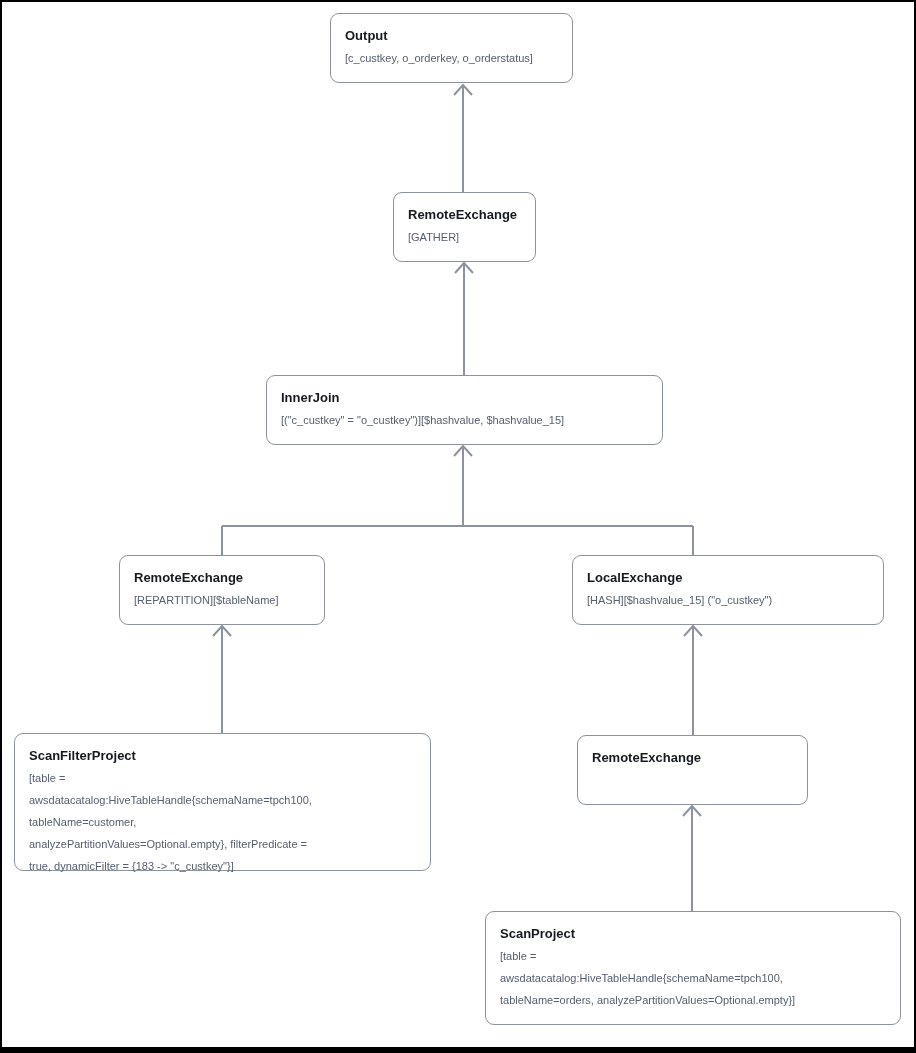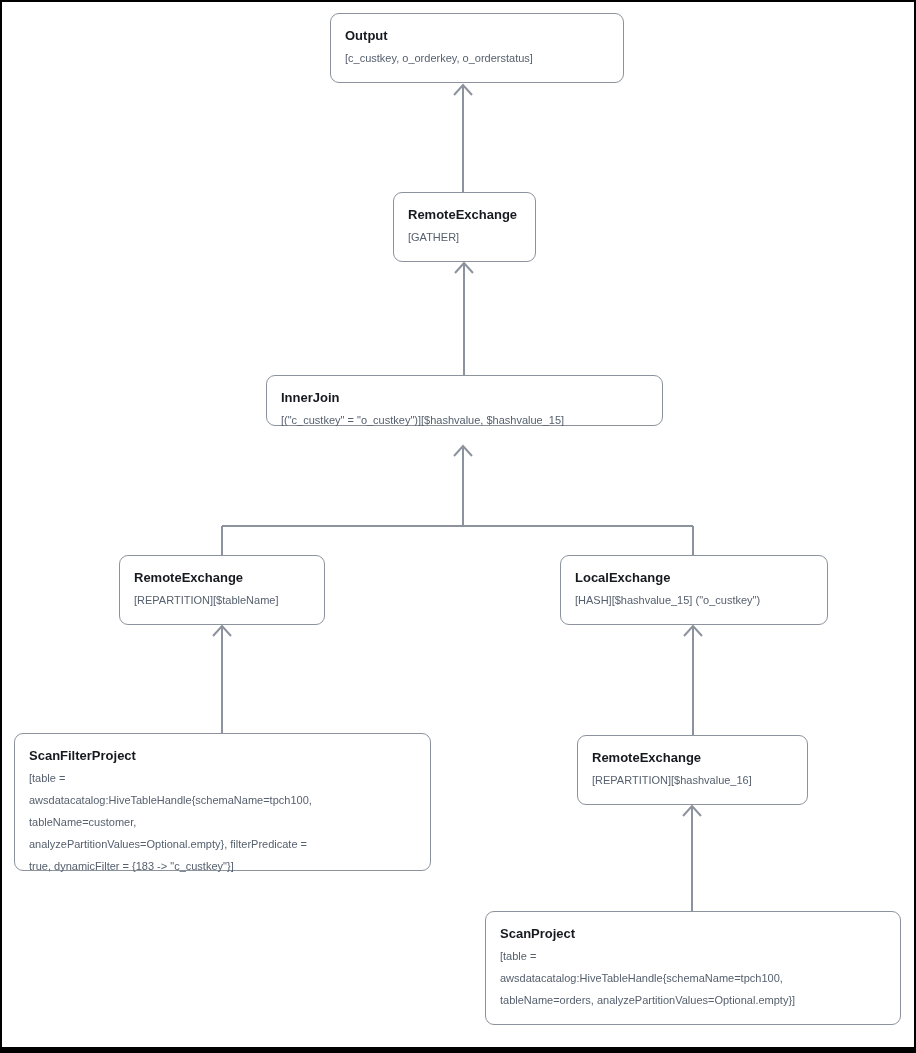--- a/index.html
+++ b/index.html
@@ -79,57 +79,56 @@
       <path d="M693,627 V735"></path>
       <path d="M684,636 L693,626 L702,636"></path>
     </g>
 
     <g>
       <path d="M692,807 V911"></path>
       <path d="M683,816 L692,806 L701,816"></path>
     </g>
   </svg>
 
-  <div class="node" style="left:330px;top:13px;width:294px;height:70px;">
+  <div class="node" style="left:330px;top:13px;width:243px;height:70px;">
     <div class="node-title">Output</div>
     <div class="node-detail oneline">[c_custkey, o_orderkey, o_orderstatus]</div>
   </div>
 
   <div class="node" style="left:393px;top:192px;width:143px;height:70px;">
     <div class="node-title">RemoteExchange</div>
     <div class="node-detail oneline">[GATHER]</div>
   </div>
 
-  <div class="node" style="left:266px;top:375px;width:397px;height:51px;">
+  <div class="node" style="left:266px;top:375px;width:397px;height:70px;">
     <div class="node-title">InnerJoin</div>
     <div class="node-detail oneline">[("c_custkey" = "o_custkey")][$hashvalue, $hashvalue_15]</div>
   </div>
 
   <div class="node" style="left:119px;top:555px;width:206px;height:70px;">
     <div class="node-title">RemoteExchange</div>
     <div class="node-detail oneline">[REPARTITION][$tableName]</div>
   </div>
 
-  <div class="node" style="left:560px;top:555px;width:268px;height:70px;">
+  <div class="node" style="left:572px;top:555px;width:312px;height:70px;">
     <div class="node-title">LocalExchange</div>
     <div class="node-detail oneline">[HASH][$hashvalue_15] ("o_custkey")</div>
   </div>
 
   <div class="node" style="left:14px;top:733px;width:417px;height:138px;">
     <div class="node-title">ScanFilterProject</div>
     <div class="node-detail">[table =
 awsdatacatalog:HiveTableHandle{schemaName=tpch100,
 tableName=customer,
 analyzePartitionValues=Optional.empty}, filterPredicate =
 true, dynamicFilter = {183 -&gt; "c_custkey"}]</div>
   </div>
 
   <div class="node" style="left:577px;top:735px;width:231px;height:70px;">
     <div class="node-title">RemoteExchange</div>
-    <div class="node-detail oneline">[REPARTITION][$hashvalue_16]</div>
   </div>
 
   <div class="node" style="left:485px;top:911px;width:416px;height:114px;">
     <div class="node-title">ScanProject</div>
     <div class="node-detail">[table =
 awsdatacatalog:HiveTableHandle{schemaName=tpch100,
 tableName=orders, analyzePartitionValues=Optional.empty}]</div>
   </div>
 
   <div class="frame"></div>

